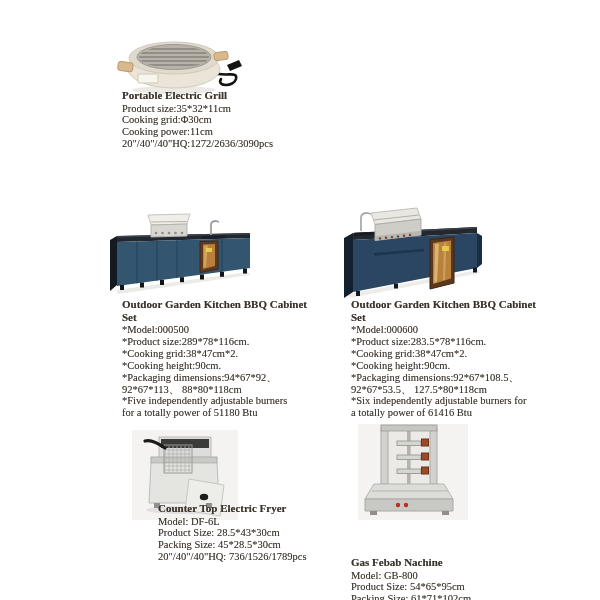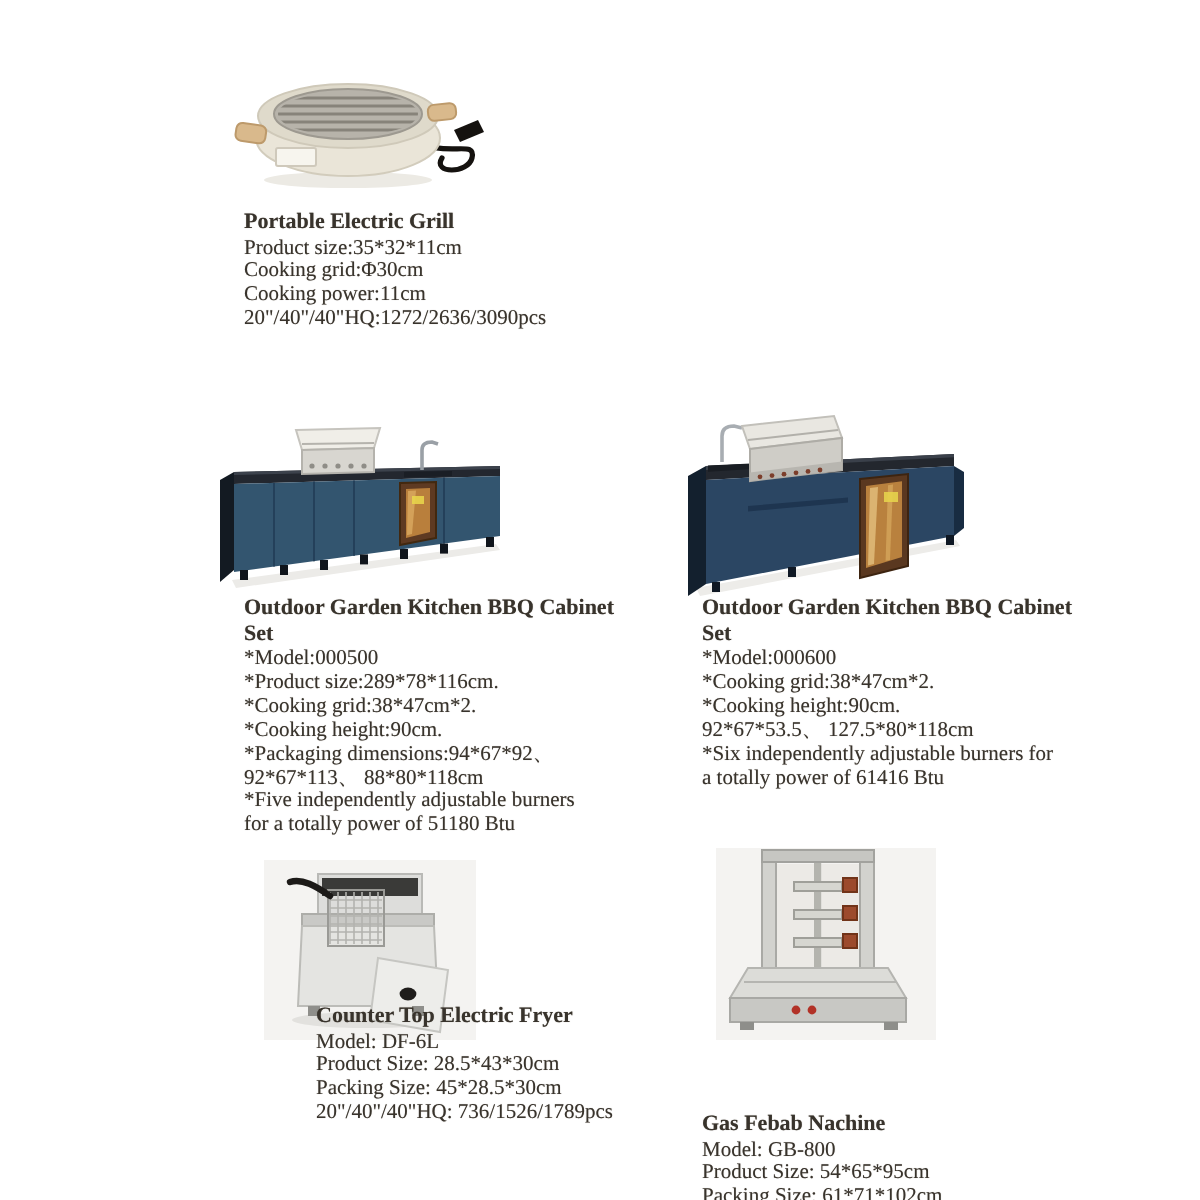--- a/index.html
+++ b/index.html
@@ -47,21 +47,21 @@
           <line x1="20" y1="31" x2="96" y2="31"></line>
           <line x1="20" y1="35" x2="96" y2="35"></line>
           <line x1="20" y1="39" x2="96" y2="39"></line>
           <line x1="20" y1="43" x2="96" y2="43"></line>
         </g>
         <rect x="2" y="40" width="15" height="9" rx="3" fill="#d9b98c" stroke="#bd9a6b" transform="rotate(8 9 44)"></rect>
         <rect x="98" y="30" width="14" height="8" rx="3" fill="#d9b98c" stroke="#bd9a6b" transform="rotate(-6 105 34)"></rect>
         <rect x="22" y="52" width="20" height="9" rx="1" fill="#f7f5ee" stroke="#cfc9bb"></rect>
       </svg>
     </div>
-    <div class="textblock" style="left:122px;top:105px;width:215px;">
+    <div class="textblock" style="left:122px;top:89px;width:215px;">
       <h3 class="title">Portable Electric Grill</h3>
       <div class="specs">
           <div>Product size:35*32*11cm</div>
           <div>Cooking grid:Φ30cm</div>
           <div>Cooking power:11cm</div>
           <div>20"/40"/40"HQ:1272/2636/3090pcs</div>
         </div>
     </div>
   </section>
 
@@ -155,22 +155,24 @@
         <polygon points="89,37 107,34.6 107,72.5 89,78" fill="#b9813e"></polygon>
         <polygon points="91,38 95,37.5 93,76 90,76.8" fill="#e0bc7a" opacity=".85"></polygon>
         <polygon points="100,36.6 102.5,36.3 101,74 98.8,74.4" fill="#d9ab60" opacity=".7"></polygon>
         <rect x="98" y="40" width="7" height="5" fill="#e6d24b" opacity=".9"></rect>
       </svg>
     </div>
     <div class="textblock" style="left:351px;top:298px;width:215px;">
       <h3 class="title">Outdoor Garden Kitchen BBQ Cabinet Set</h3>
       <div class="specs">
           <div>*Model:000600</div>
+          <div>*Product size:283.5*78*116cm.</div>
           <div>*Cooking grid:38*47cm*2.</div>
           <div>*Cooking height:90cm.</div>
+          <div>*Packaging dimensions:92*67*108.5、</div>
           <div>92*67*53.5、 127.5*80*118cm</div>
           <div>*Six independently adjustable burners for</div>
           <div>a totally power of 61416 Btu</div>
         </div>
     </div>
   </section>
 
   <section class="product">
     <div class="photo" style="left:132px;top:430px;width:106px;height:90px;">
       <svg viewBox="0 0 106 90">

